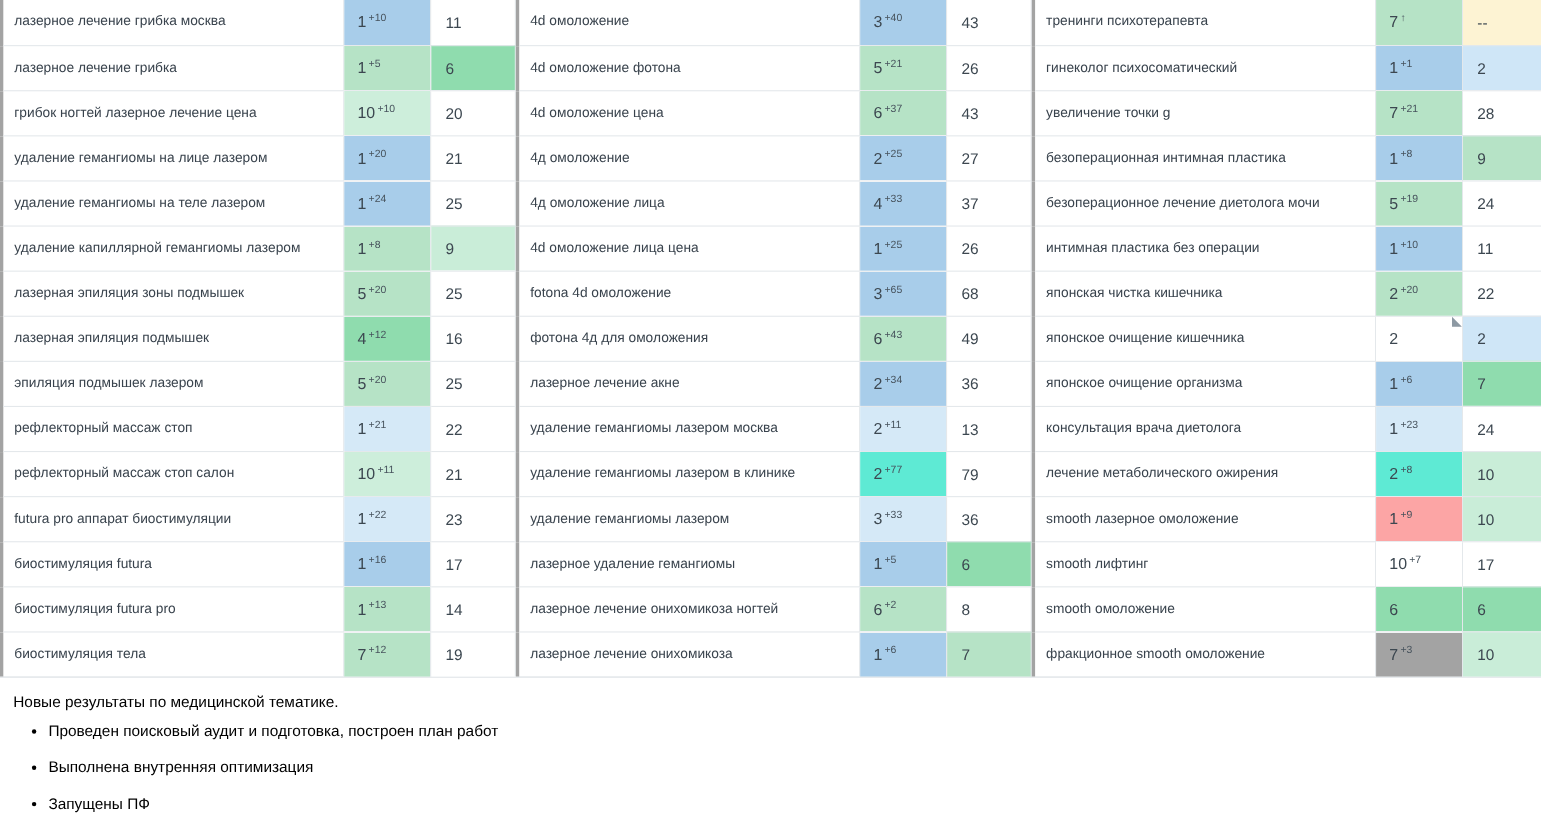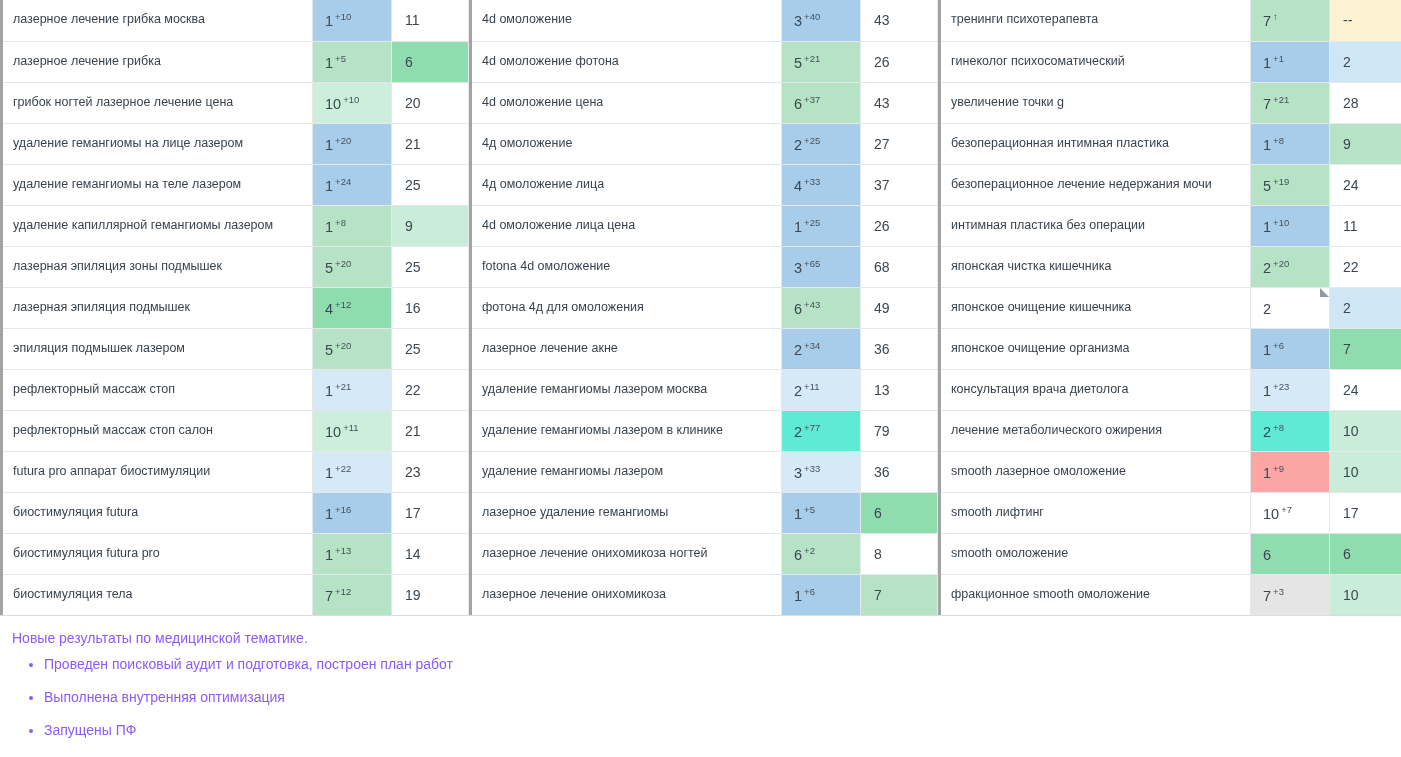--- a/index.html
+++ b/index.html
@@ -79,21 +79,21 @@
     right: 0;
     border-width: 0 9px 9px 0;
     border-style: solid;
     border-color: transparent #8d99a3 transparent transparent;
     transform: rotate(180deg);
   }
 
   .notes {
     padding: 14px 0 0 8px;
     font-size: 14px;
-    color: #8b5cf6;
+    color: #000000;
   }
   .notes p { margin: 0 0 4px 0; padding-left: 4px; }
   .notes ul {
     margin: 10px 0 0 0;
     padding-left: 36px;
     list-style: disc;
   }
   .notes li { margin-bottom: 17px; font-size: 14px; }
 </style>
 </head>
@@ -289,21 +289,21 @@
           <td class="phrase">увеличение точки g</td>
           <td class="pos" style="background: rgb(182, 227, 198);"><span class="num">7</span><span class="delta">+21</span></td>
           <td class="vol last" style="background: rgb(255, 255, 255);">28</td>
         </tr>
         <tr>
           <td class="phrase">безоперационная интимная пластика</td>
           <td class="pos" style="background: rgb(168, 205, 234);"><span class="num">1</span><span class="delta">+8</span></td>
           <td class="vol last" style="background: rgb(182, 227, 198);">9</td>
         </tr>
         <tr>
-          <td class="phrase">безоперационное лечение недержания мочи</td>
+          <td class="phrase">безоперационное лечение диетолога мочи</td>
           <td class="pos" style="background: rgb(182, 227, 198);"><span class="num">5</span><span class="delta">+19</span></td>
           <td class="vol last" style="background: rgb(255, 255, 255);">24</td>
         </tr>
         <tr>
           <td class="phrase">интимная пластика без операции</td>
           <td class="pos" style="background: rgb(168, 205, 234);"><span class="num">1</span><span class="delta">+10</span></td>
           <td class="vol last" style="background: rgb(255, 255, 255);">11</td>
         </tr>
         <tr>
           <td class="phrase">японская чистка кишечника</td>
@@ -340,21 +340,21 @@
           <td class="pos" style="background: rgb(255, 255, 255);"><span class="num">10</span><span class="delta">+7</span></td>
           <td class="vol last" style="background: rgb(255, 255, 255);">17</td>
         </tr>
         <tr>
           <td class="phrase">smooth омоложение</td>
           <td class="pos" style="background: rgb(143, 220, 174);"><span class="num">6</span><span class="delta"></span></td>
           <td class="vol last" style="background: rgb(143, 220, 174);">6</td>
         </tr>
         <tr>
           <td class="phrase">фракционное smooth омоложение</td>
-          <td class="pos" style="background: #e5e5e5;"><span class="num">7</span><span class="delta">+3</span></td>
+          <td class="pos" style="background: #a3a3a3;"><span class="num">7</span><span class="delta">+3</span></td>
           <td class="vol last" style="background: rgb(201, 237, 216);">10</td>
         </tr>
       </tbody>
   </table>
 </div>
 
 <div class="notes">
   <p>Новые результаты по медицинской тематике.</p>
   <ul>
       <li>Проведен поисковый аудит и подготовка, построен план работ</li>

